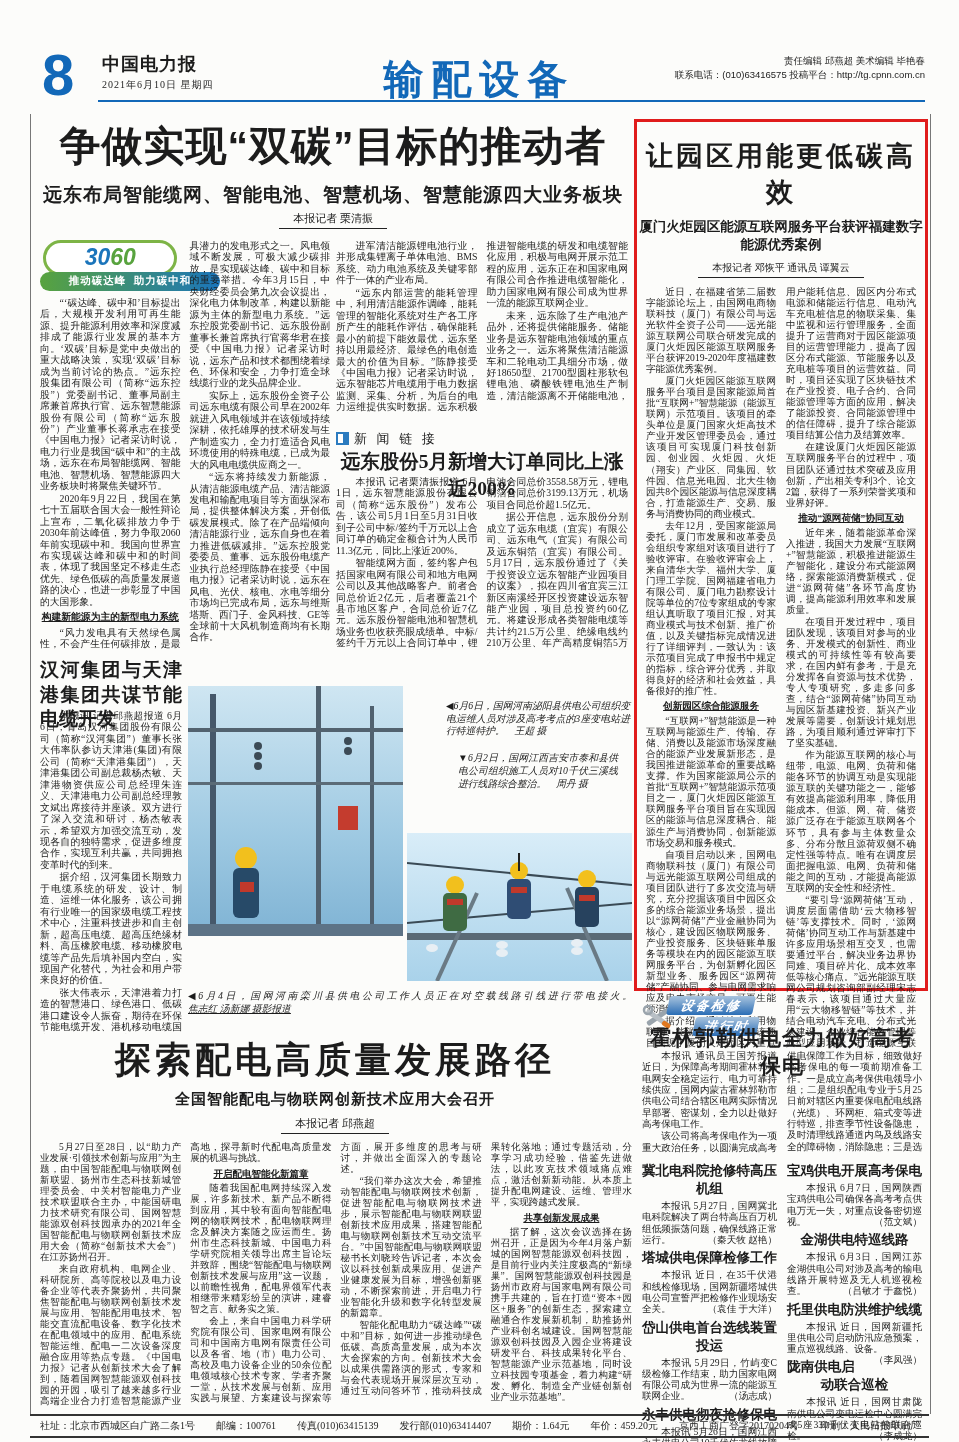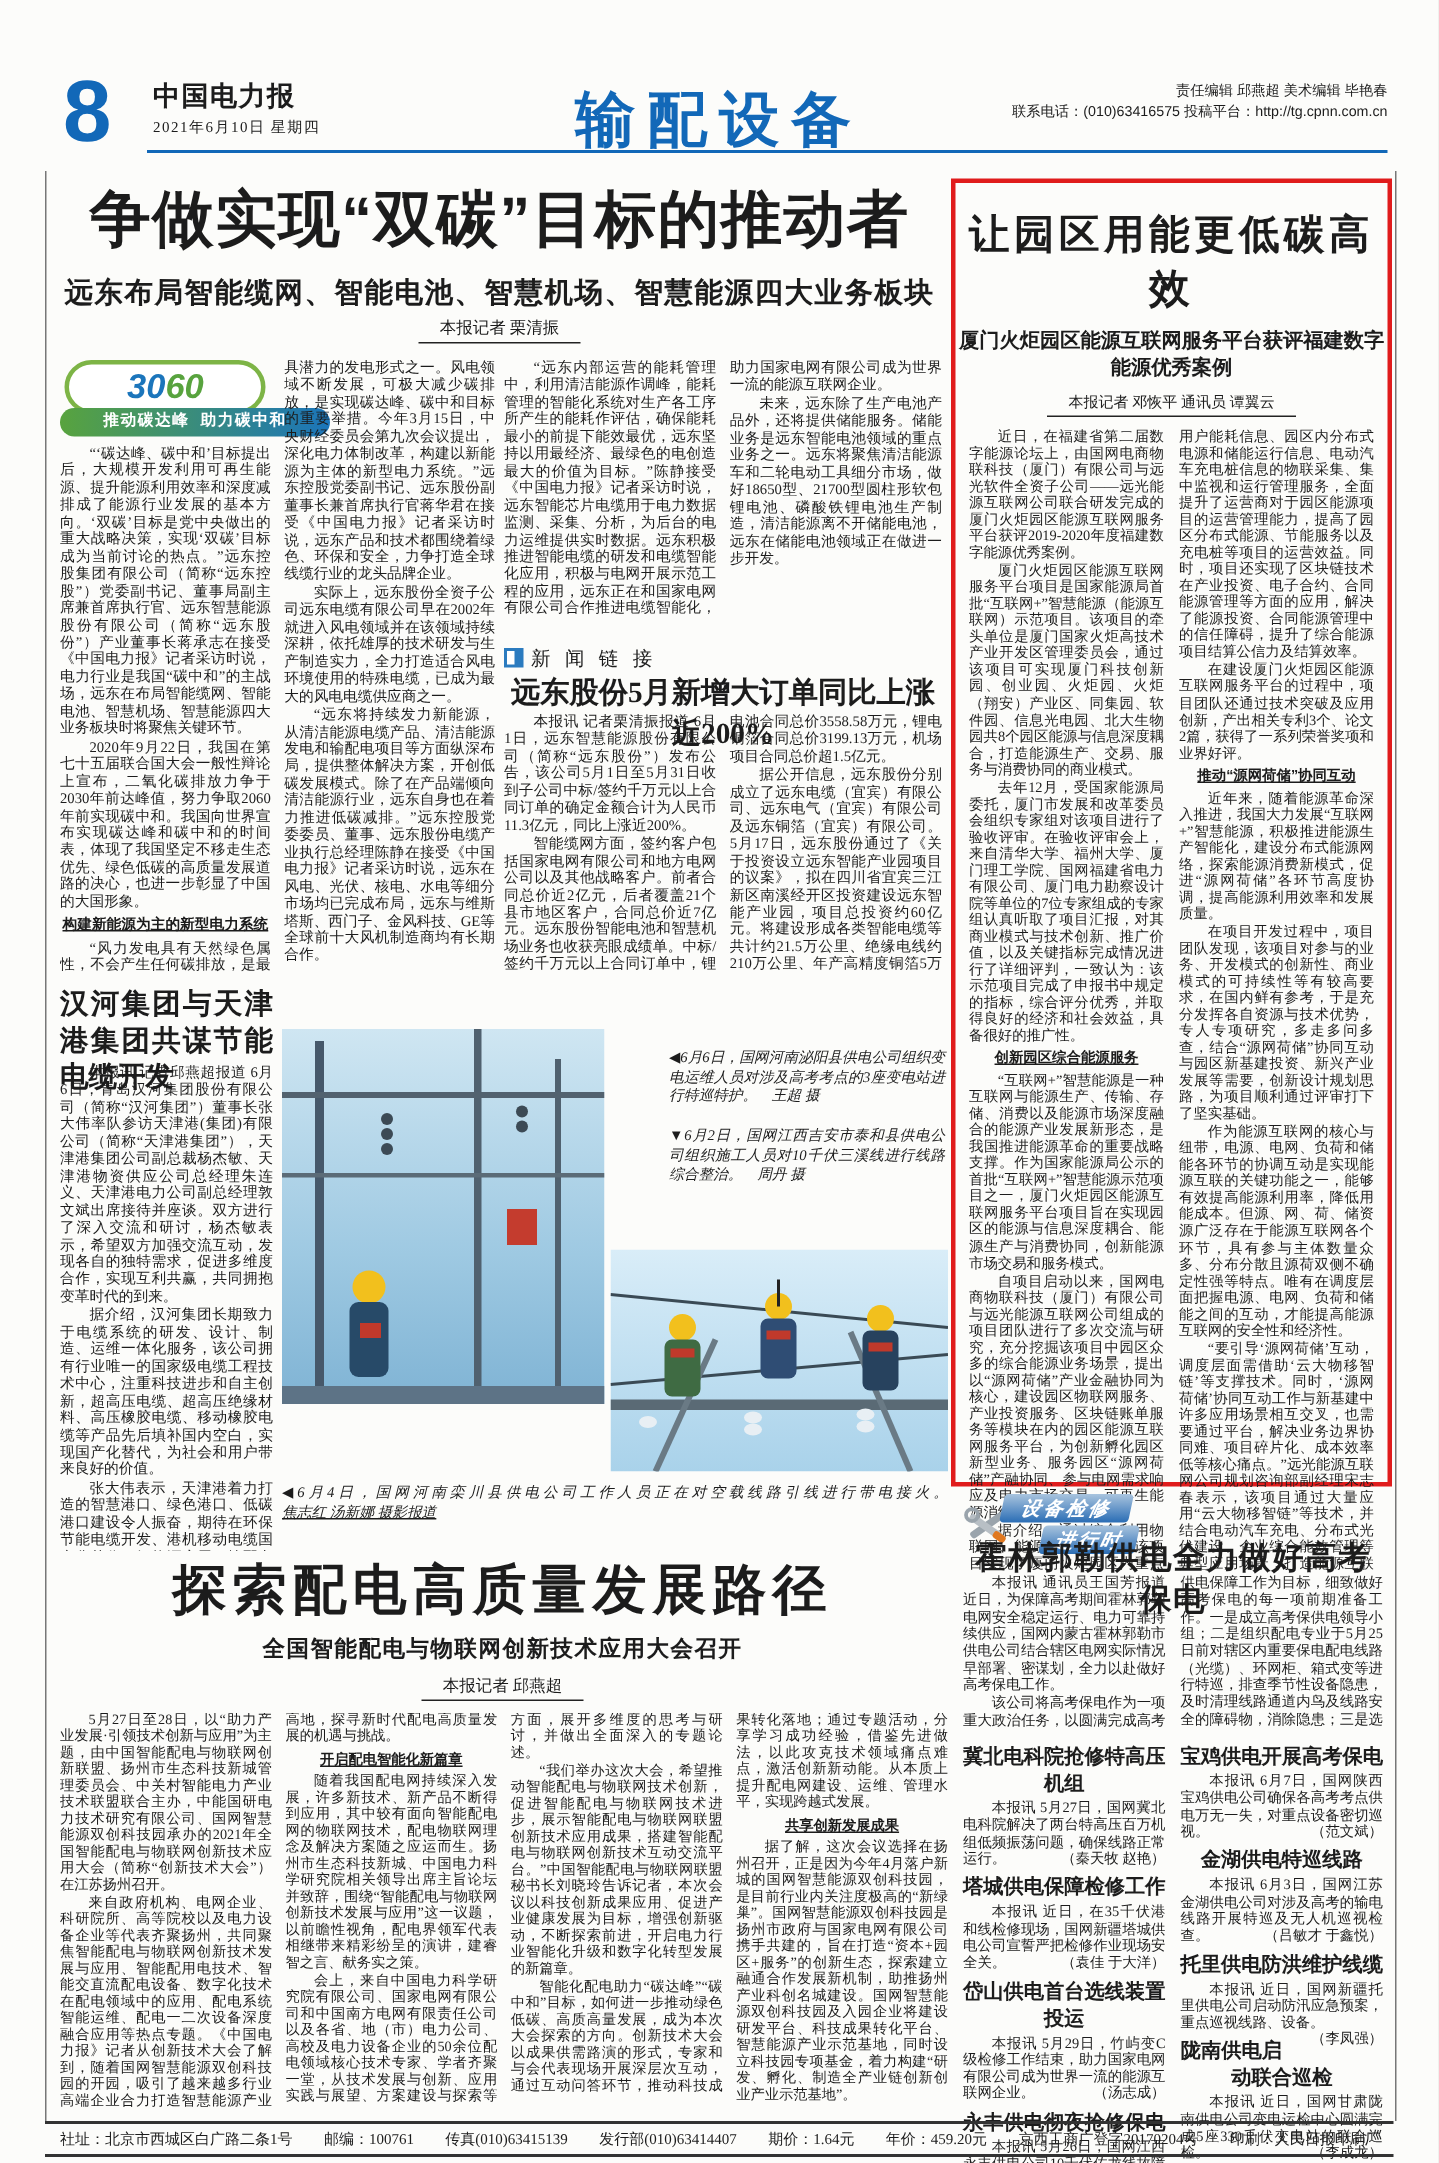--- a/index.html
+++ b/index.html
@@ -100,20 +100,21 @@
     <div>
         <div class="para">“‘碳达峰、碳中和’目标提出后，大规模开发利用可再生能源、提升能源利用效率和深度减排成了能源行业发展的基本方向。‘双碳’目标是党中央做出的重大战略决策，实现‘双碳’目标成为当前讨论的热点。”远东控股集团有限公司（简称“远东控股”）党委副书记、董事局副主席兼首席执行官、远东智慧能源股份有限公司（简称“远东股份”）产业董事长蒋承志在接受《中国电力报》记者采访时说，电力行业是我国“碳中和”的主战场，远东在布局智能缆网、智能电池、智慧机场、智慧能源四大业务板块时将聚焦关键环节。</div>
         <div class="para">2020年9月22日，我国在第七十五届联合国大会一般性辩论上宣布，二氧化碳排放力争于2030年前达峰值，努力争取2060年前实现碳中和。我国向世界宣布实现碳达峰和碳中和的时间表，体现了我国坚定不移走生态优先、绿色低碳的高质量发展道路的决心，也进一步彰显了中国的大国形象。</div>
         <div class="sub">构建新能源为主的新型电力系统</div>
         <div class="para">“风力发电具有天然绿色属性，不会产生任何碳排放，是最具潜力的发电形式之一。风电领域不断发展，可极大减少碳排放，是实现碳达峰、碳中和目标的重要举措。今年3月15日，中央财经委员会第九次会议提出，深化电力体制改革，构建以新能源为主体的新型电力系统。”远东控股党委副书记、远东股份副董事长兼首席执行官蒋华君在接受《中国电力报》记者采访时说，远东产品和技术都围绕着绿色、环保和安全，力争打造全球线缆行业的龙头品牌企业。</div>
         <div class="para">实际上，远东股份全资子公司远东电缆有限公司早在2002年就进入风电领域并在该领域持续深耕，依托雄厚的技术研发与生产制造实力，全力打造适合风电环境使用的特殊电缆，已成为最大的风电电缆供应商之一。</div>
         <div class="para">“远东将持续发力新能源，从清洁能源电缆产品、清洁能源发电和输配电项目等方面纵深布局，提供整体解决方案，开创低碳发展模式。除了在产品端倾向清洁能源行业，远东自身也在着力推进低碳减排。”远东控股党委委员、董事、远东股份电缆产业执行总经理陈静在接受《中国电力报》记者采访时说，远东在风电、光伏、核电、水电等细分市场均已完成布局，远东与维斯塔斯、西门子、金风科技、GE等全球前十大风机制造商均有长期合作。</div>
       </div>
   </div>
   <div class="abs cols body-10" style="left:336px;top:240px;width:292px;height:184px;column-count:2;column-gap:9px;">
+      <div class="para">进军清洁能源锂电池行业，并形成集锂离子单体电池、BMS系统、动力电池系统及关键零部件于一体的产业布局。</div>
       <div class="para">“远东内部运营的能耗管理中，利用清洁能源作调峰，能耗管理的智能化系统对生产各工序所产生的能耗作评估，确保能耗最小的前提下能效最优，远东坚持以用最经济、最绿色的电创造最大的价值为目标。”陈静接受《中国电力报》记者采访时说，远东智能芯片电缆用于电力数据监测、采集、分析，为后台的电力运维提供实时数据。远东积极推进智能电缆的研发和电缆智能化应用，积极与电网开展示范工程的应用，远东正在和国家电网有限公司合作推进电缆智能化，助力国家电网有限公司成为世界一流的能源互联网企业。</div>
       <div class="para">未来，远东除了生产电池产品外，还将提供储能服务。储能业务是远东智能电池领域的重点业务之一。远东将聚焦清洁能源车和二轮电动工具细分市场，做好18650型、21700型圆柱形软包锂电池、磷酸铁锂电池生产制造，清洁能源离不开储能电池，远东在储能电池领域正在做进一步开发。</div>
     </div>
 
   <div class="abs sans nl-label" style="left:336px;top:430px;text-align:center;"><span class="nl-icon"></span><span>新 闻 链 接</span></div>
   <div class="abs nl-title" style="left:336px;top:448px;width:292px;text-align:center;">远东股份5月新增大订单同比上涨近200%</div>
   <div class="abs cols body-10" style="left:336px;top:476px;width:292px;height:184px;column-count:2;column-gap:9px;">
       <div class="para">本报讯 记者栗清振报道 6月1日，远东智慧能源股份有限公司（简称“远东股份”）发布公告，该公司5月1日至5月31日收到子公司中标/签约千万元以上合同订单的确定金额合计为人民币11.3亿元，同比上涨近200%。</div>
       <div class="para">智能缆网方面，签约客户包括国家电网有限公司和地方电网公司以及其他战略客户。前者合同总价近2亿元，后者覆盖21个县市地区客户，合同总价近7亿元。远东股份智能电池和智慧机场业务也收获亮眼成绩单。中标/签约千万元以上合同订单中，锂电池合同总价3558.58万元，锂电铜箔合同总价3199.13万元，机场项目合同总价超1.5亿元。</div>
       <div class="para">据公开信息，远东股份分别成立了远东电缆（宜宾）有限公司、远东电气（宜宾）有限公司及远东铜箔（宜宾）有限公司。5月17日，远东股份通过了《关于投资设立远东智能产业园项目的议案》，拟在四川省宜宾三江新区南溪经开区投资建设远东智能产业园，项目总投资约60亿元。将建设形成各类智能电缆等共计约21.5万公里、绝缘电线约210万公里、年产高精度铜箔5万吨的生产规模项目，进一步扩大电线电缆及铜箔产能。</div>
@@ -149,21 +150,21 @@
       <rect x="150" y="120" width="20" height="24" fill="#c43c2e"></rect>
       <circle cx="58" cy="172" r="11" fill="#f2c01d"></circle>
       <rect x="45" y="182" width="26" height="50" rx="6" fill="#274a68"></rect>
       <rect x="52" y="196" width="14" height="10" fill="#c0392b"></rect>
       <rect x="0" y="238" width="215" height="12" fill="#5d7386"></rect>
     </svg>
   </div>
 
   <div class="abs" style="left:446px;top:700px;width:184px;">
     <p class="caption" style="margin:0 0 14px;"><span>◀6月6日，国网河南泌阳县供电公司组织变电运维人员对涉及高考考点的3座变电站进行特巡特护。</span>　<span class="credit">王超 摄</span></p>
-    <p class="caption" style="margin:0;"><span>▼6月2日，国网江西吉安市泰和县供电公司组织施工人员对10千伏三溪线进行线路综合整治。</span>　<span class="credit">周丹 摄</span></p>
+    <p class="caption" style="margin:12px;"><span>▼6月2日，国网江西吉安市泰和县供电公司组织施工人员对10千伏三溪线进行线路综合整治。</span>　<span class="credit">周丹 摄</span></p>
   </div>
 
   <div class="abs" style="left:407px;top:833px;width:225px;height:148px;">
     <svg width="225" height="148" xmlns="http://www.w3.org/2000/svg">
       <defs>
           <linearGradient id="skyB" x1="0" y1="0" x2="0" y2="1">
         <stop offset="0" stop-color="#d9edf8"></stop>
             <stop offset="1" stop-color="#a9d2ea"></stop>
       </linearGradient>
         </defs>

